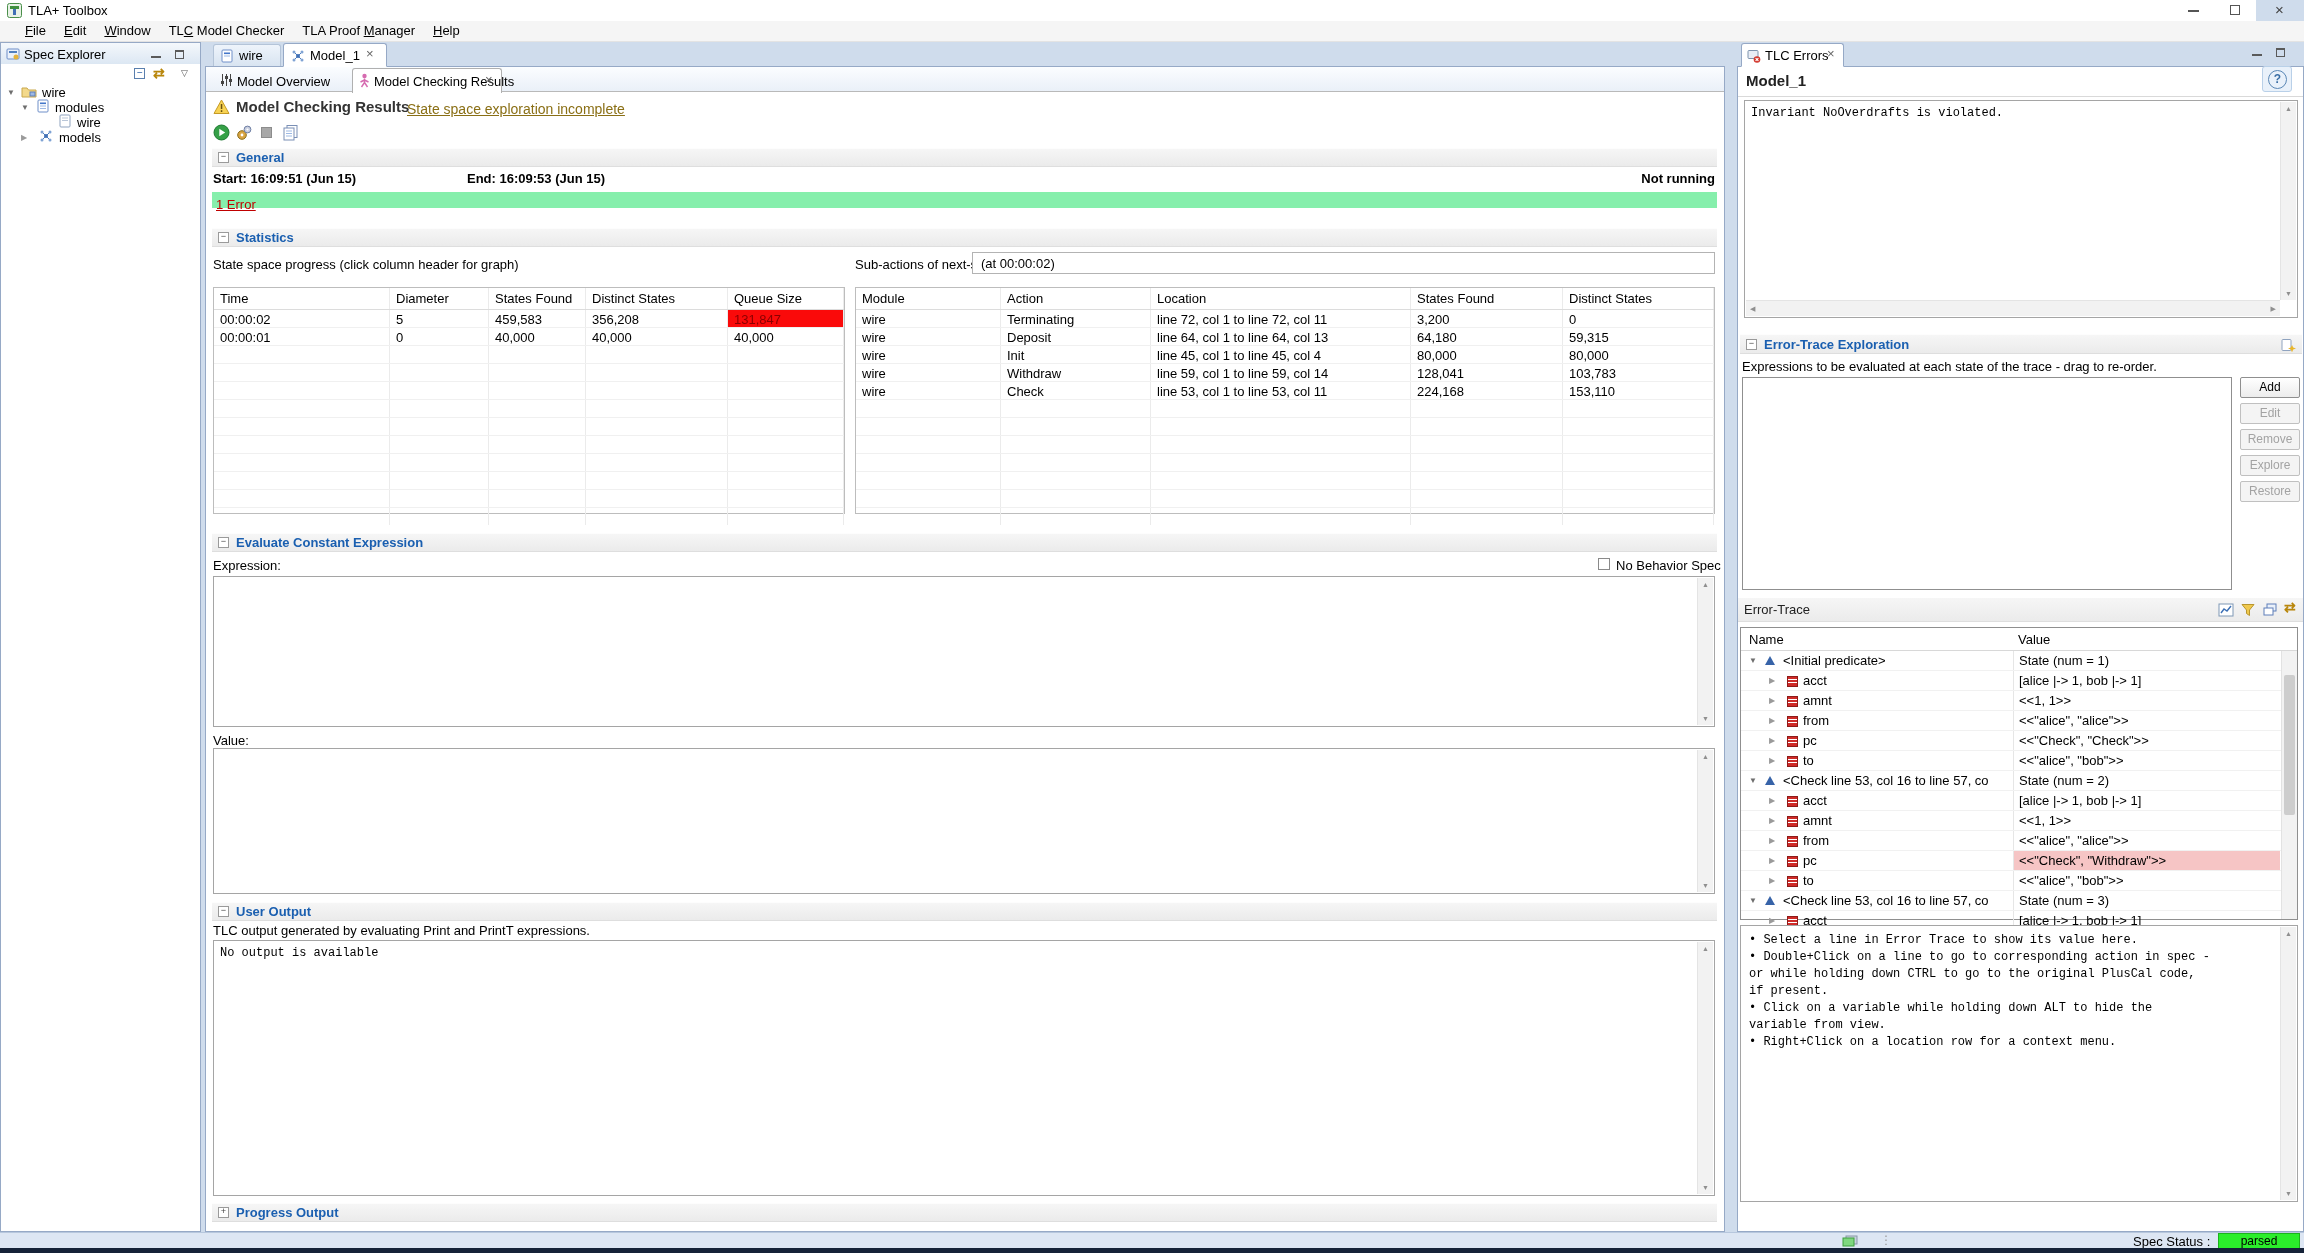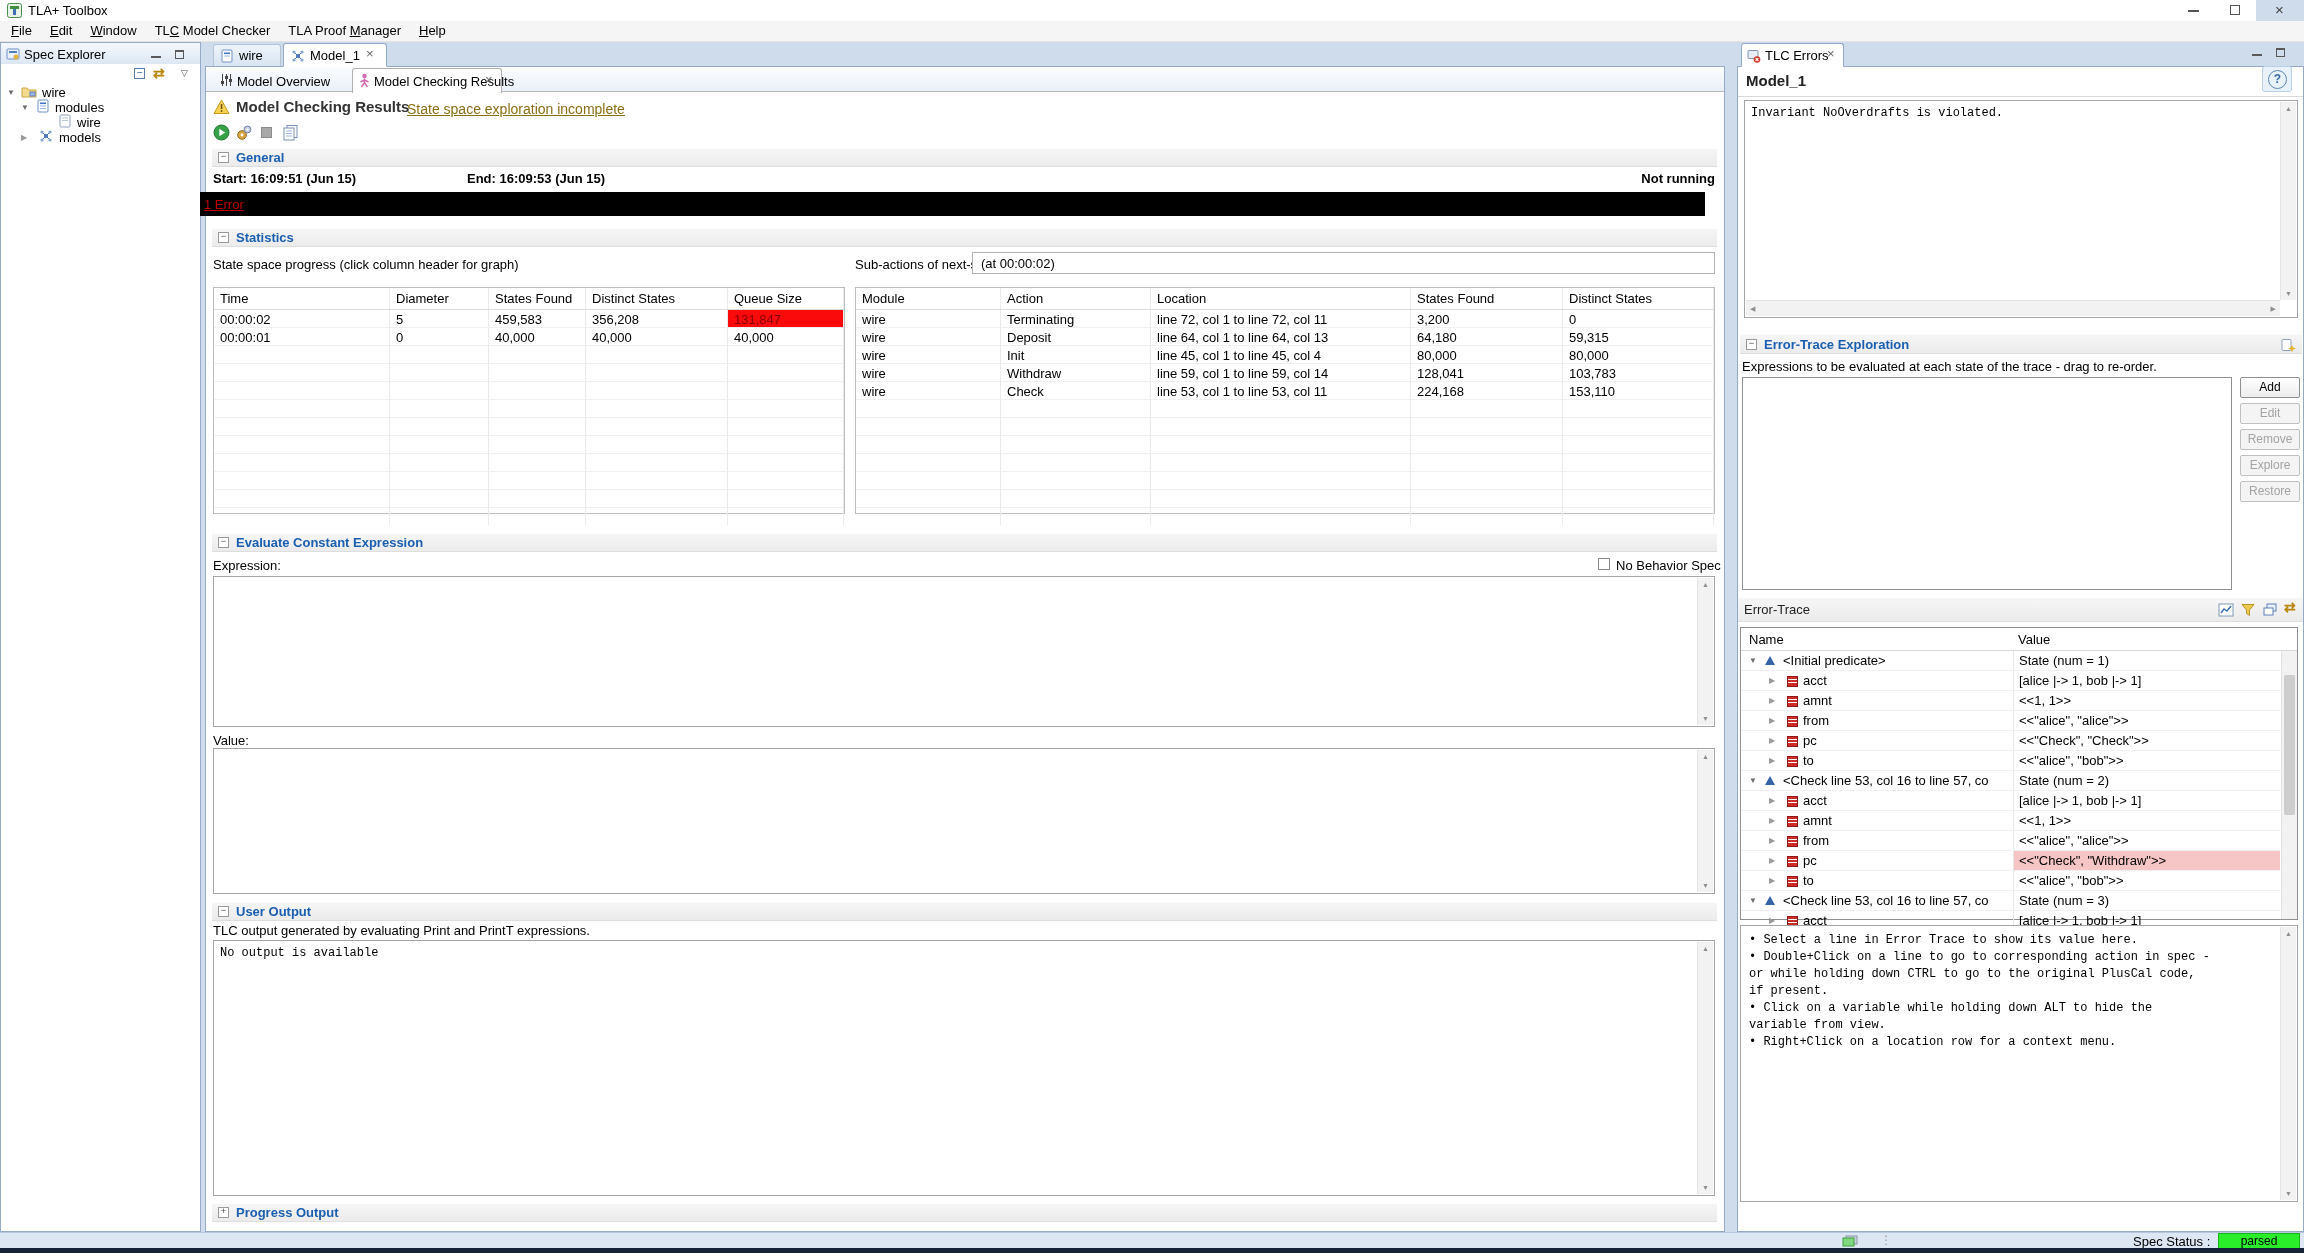--- a/index.html
+++ b/index.html
@@ -64,21 +64,21 @@
       <rect x="3" y="3" width="9" height="3" fill="#3f8f3f"></rect>
       <rect x="6" y="6" width="3" height="6" fill="#3f6fb5"></rect>
     </svg>
   <span class="abs nowrap" style="left:28px;top:3px">TLA+ Toolbox</span>
   <span class="abs" style="left:2188px;top:10px;width:11px;height:2px;background:#555"></span>
   <span class="abs" style="left:2230px;top:5px;width:10px;height:10px;border:1px solid #555"></span>
   <span class="abs glyph" style="left:2275px;top:1px;font-size:15px;color:#444">×</span>
 </div>
 
 <div class="abs menubar">
-  <div style="padding-left:2px">
+  <div style="padding-left:16px">
     <span class="menu-item"><span></span><span class="mk">F</span><span>ile</span></span><span class="menu-item"><span></span><span class="mk">E</span><span>dit</span></span><span class="menu-item"><span></span><span class="mk">W</span><span>indow</span></span><span class="menu-item"><span>TL</span><span class="mk">C</span><span> Model Checker</span></span><span class="menu-item"><span>TLA Proof </span><span class="mk">M</span><span>anager</span></span><span class="menu-item"><span></span><span class="mk">H</span><span>elp</span></span>
   </div>
 </div>
 
 <div class="abs viewhdr" style="left:0;top:42px;width:201px;height:22px;border:1px solid #96a9c6;border-bottom:none">
   <svg class="abs" style="left:5px;top:4px" width="14" height="14" viewBox="0 0 14 14">
       <rect x="1" y="2" width="12" height="10" rx="1" fill="#eaf1fa" stroke="#6f8fc9"></rect>
       <rect x="3" y="4" width="8" height="2" fill="#4f7fbf"></rect>
       <circle cx="10" cy="10" r="2.5" fill="#e4b33c"></circle>
     </svg>
@@ -205,21 +205,21 @@
     <rect x="4" y="11.5" width="6" height="1" fill="#9db9e4"></rect>
   </svg>
 
 <div class="abs secbar" style="left:212px;top:148px;width:1505px;height:19px;z-index:5">
   <span class="cbox">−</span>
   <span class="sectitle">General</span>
 </div>
 <span class="abs nowrap" style="left:213px;top:171px;font-weight:bold;z-index:5">Start: 16:09:51 (Jun 15)</span>
 <span class="abs nowrap" style="left:467px;top:171px;font-weight:bold;z-index:5">End: 16:09:53 (Jun 15)</span>
 <span class="abs nowrap" style="left:1560px;top:171px;width:155px;text-align:right;font-weight:bold;z-index:5">Not running</span>
-<div class="abs" style="left:200px;top:192px;width:1505px;height:24px;background:#000000;z-index:5">
+<div class="abs" style="left:212px;top:192px;width:1505px;height:16px;background:#86efac;z-index:5">
   <span class="abs nowrap link" style="left:4px;top:5px;color:#c00000">1 Error</span>
 </div>
 
 <div class="abs secbar" style="left:212px;top:228px;width:1505px;height:19px;z-index:5">
   <span class="cbox">−</span>
   <span class="sectitle">Statistics</span>
 </div>
 <span class="abs nowrap" style="left:213px;top:257px;z-index:5">State space progress (click column header for graph)</span>
 <span class="abs nowrap" style="left:855px;top:257px;z-index:5">Sub-actions of next-state</span>
 <div class="abs" style="left:972px;top:252px;width:743px;height:22px;background:#fff;border:1px solid #b3b3b3;z-index:5">

